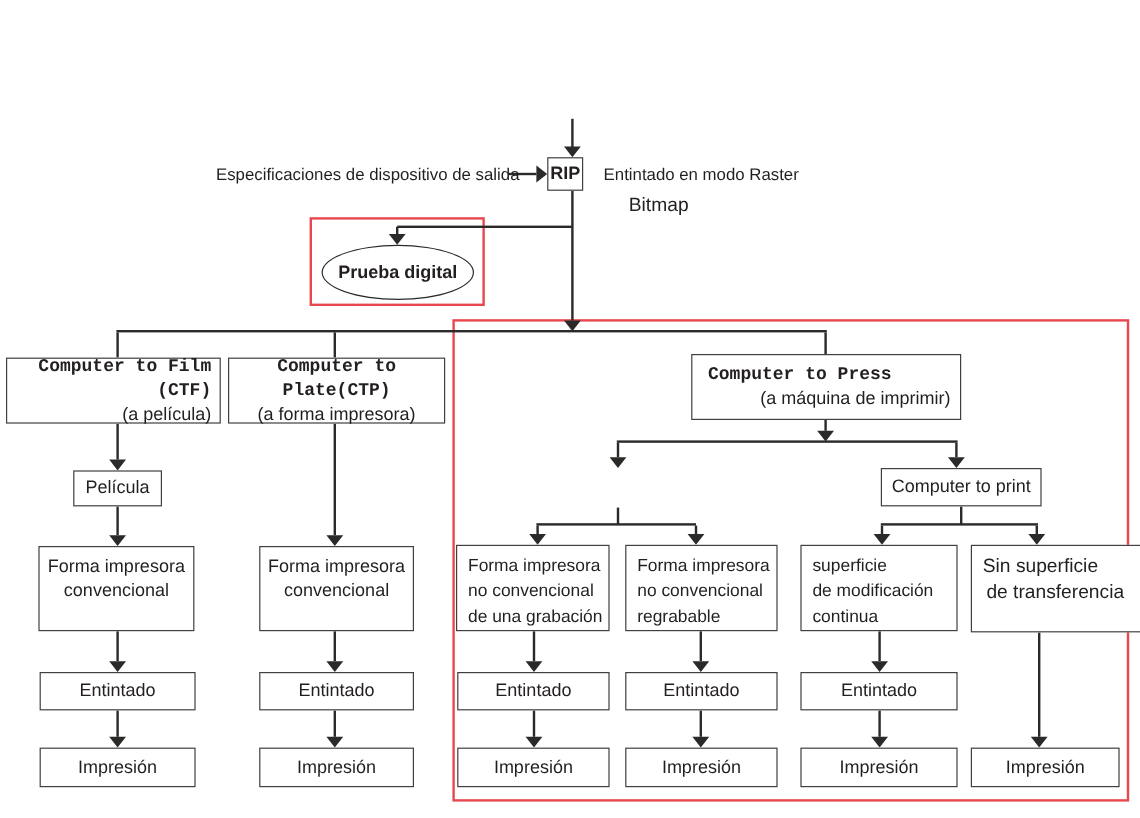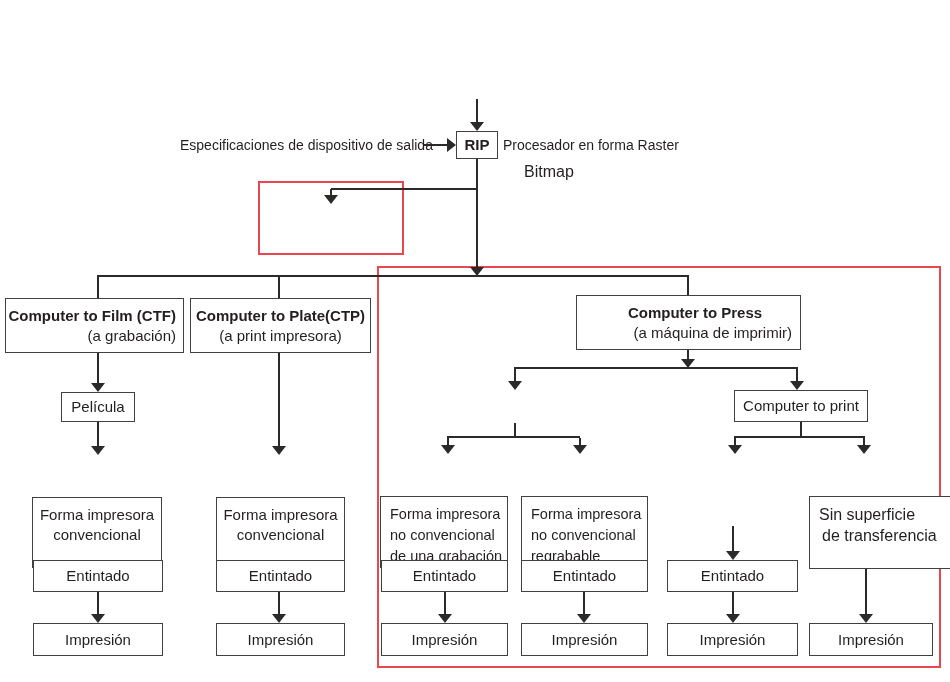--- a/index.html
+++ b/index.html
@@ -5,22 +5,22 @@
   html,body{margin:0;padding:0;background:#ffffff;}
   .canvas{position:relative;width:950px;height:682px;background:#ffffff;overflow:hidden;
           font-family:"Liberation Sans",sans-serif;color:#231f20;}
   .ln{position:absolute;background:#2b2a29;}
   .ah{position:absolute;width:0;height:0;}
   .ah.d{border-left:7px solid transparent;border-right:7px solid transparent;border-top:9px solid #2b2a29;}
   .ah.r{border-top:7px solid transparent;border-bottom:7px solid transparent;border-left:9px solid #2b2a29;}
   .bx{position:absolute;box-sizing:border-box;border:1.5px solid #404040;background:#fff;
       display:flex;flex-direction:column;justify-content:center;text-align:center;
       font-size:15px;line-height:20px;}
-  .bx .b{font-weight:bold;}
-  .top{justify-content:flex-start;padding-top:7px;margin-top:42px;}
+  .bx .b{font-weight:bold;font-family:Liberation Mono, monospace;}
+  .top{justify-content:flex-start;padding-top:7px;}
   .la{text-align:left;padding-left:9px;padding-right:4px;line-height:21px;}
   .ra{text-align:right;padding-right:7px;}
   .el{position:absolute;box-sizing:border-box;border:1.6px solid #2b2a29;border-radius:50%;background:#fff;
       display:flex;align-items:center;justify-content:center;font-weight:bold;font-size:15px;}
   .redbox{position:absolute;box-sizing:border-box;border:2px solid #e84750;background:transparent;}
   .txt{position:absolute;font-size:14px;white-space:nowrap;}
   .bold{font-weight:normal;}
   .hline{display:block;}
 </style>
 </head>
@@ -98,38 +98,41 @@
   <i class="ah d" style="left:577px;top:614px"></i>
 
   <i class="ln" style="left:732px;top:526px;width:2px;height:25px"></i>
   <i class="ah d" style="left:726px;top:551px"></i>
   <i class="ln" style="left:732px;top:592px;width:2px;height:22px"></i>
   <i class="ah d" style="left:726px;top:614px"></i>
 
   <i class="ln" style="left:865px;top:527px;width:2px;height:87px"></i>
   <i class="ah d" style="left:859px;top:614px"></i>
 
+  <div class="el" style="left:268px;top:204px;width:127px;height:46px">
+    <span>Prueba digital</span>
+  </div>
 
   <div class="txt" style="left:180px;top:137px;width:242px;text-align:right">Especificaciones de dispositivo de salida</div>
-  <div class="bx" style="left:456px;top:131px;width:42px;height:28px;font-weight:bold">
+  <div class="bx" style="left:456px;top:131px;width:30px;height:28px;font-weight:bold">
     <span>RIP</span>
   </div>
-  <div class="txt" style="left:503px;top:137px">Procesador en forma Raster</div>
+  <div class="txt" style="left:503px;top:137px">Entintado en modo Raster</div>
   <div class="txt bold" style="left:524px;top:163px;font-size:16px">Bitmap</div>
 
   <div class="bx ra" style="left:5px;top:298px;width:179px;height:55px">
     <div class="b hline">Computer to Film (CTF)</div>
-    <div class="hline">(a grabación)</div>
+    <div class="hline">(a película)</div>
   </div>
   <div class="bx" style="left:190px;top:298px;width:181px;height:55px">
     <div class="b hline">Computer to Plate(CTP)</div>
-    <div class="hline">(a print impresora)</div>
+    <div class="hline">(a forma impresora)</div>
   </div>
   <div class="bx" style="left:576px;top:295px;width:225px;height:55px">
-    <div class="b hline" style="text-align:center;padding-left:13px">Computer to Press</div>
+    <div class="b hline" style="text-align:left;padding-left:13px">Computer to Press</div>
     <div class="hline" style="text-align:right;padding-right:8px">(a máquina de imprimir)</div>
   </div>
 
   <div class="bx" style="left:61px;top:392px;width:74px;height:30px">
     <span>Película</span>
   </div>
   <div class="bx top" style="left:32px;top:455px;width:130px;height:71px">
     <span class="hline">Forma impresora</span>
     <span class="hline">convencional</span>
   </div>
@@ -157,20 +160,25 @@
 
   <div class="bx top la" style="left:380px;top:454px;width:128px;height:72px;font-size:14.5px">
     <span class="hline">Forma impresora</span>
     <span class="hline">no convencional</span>
     <span class="hline">de una grabación</span>
   </div>
   <div class="bx top la" style="left:521px;top:454px;width:127px;height:72px;font-size:14.5px">
     <span class="hline">Forma impresora</span>
     <span class="hline">no convencional</span>
     <span class="hline">regrabable</span>
+  </div>
+  <div class="bx top la" style="left:667px;top:454px;width:131px;height:72px;font-size:14.5px">
+    <span class="hline">superficie</span>
+    <span class="hline">de modificación</span>
+    <span class="hline">continua</span>
   </div>
   <div class="bx top la" style="left:809px;top:454px;width:144px;height:73px;font-size:16px">
     <span class="hline">Sin superficie</span>
     <span class="hline" style="padding-left:3px">de transferencia</span>
   </div>
 
   <div class="bx" style="left:381px;top:560px;width:127px;height:32px">
     <span>Entintado</span>
   </div>
   <div class="bx" style="left:521px;top:560px;width:127px;height:32px">

